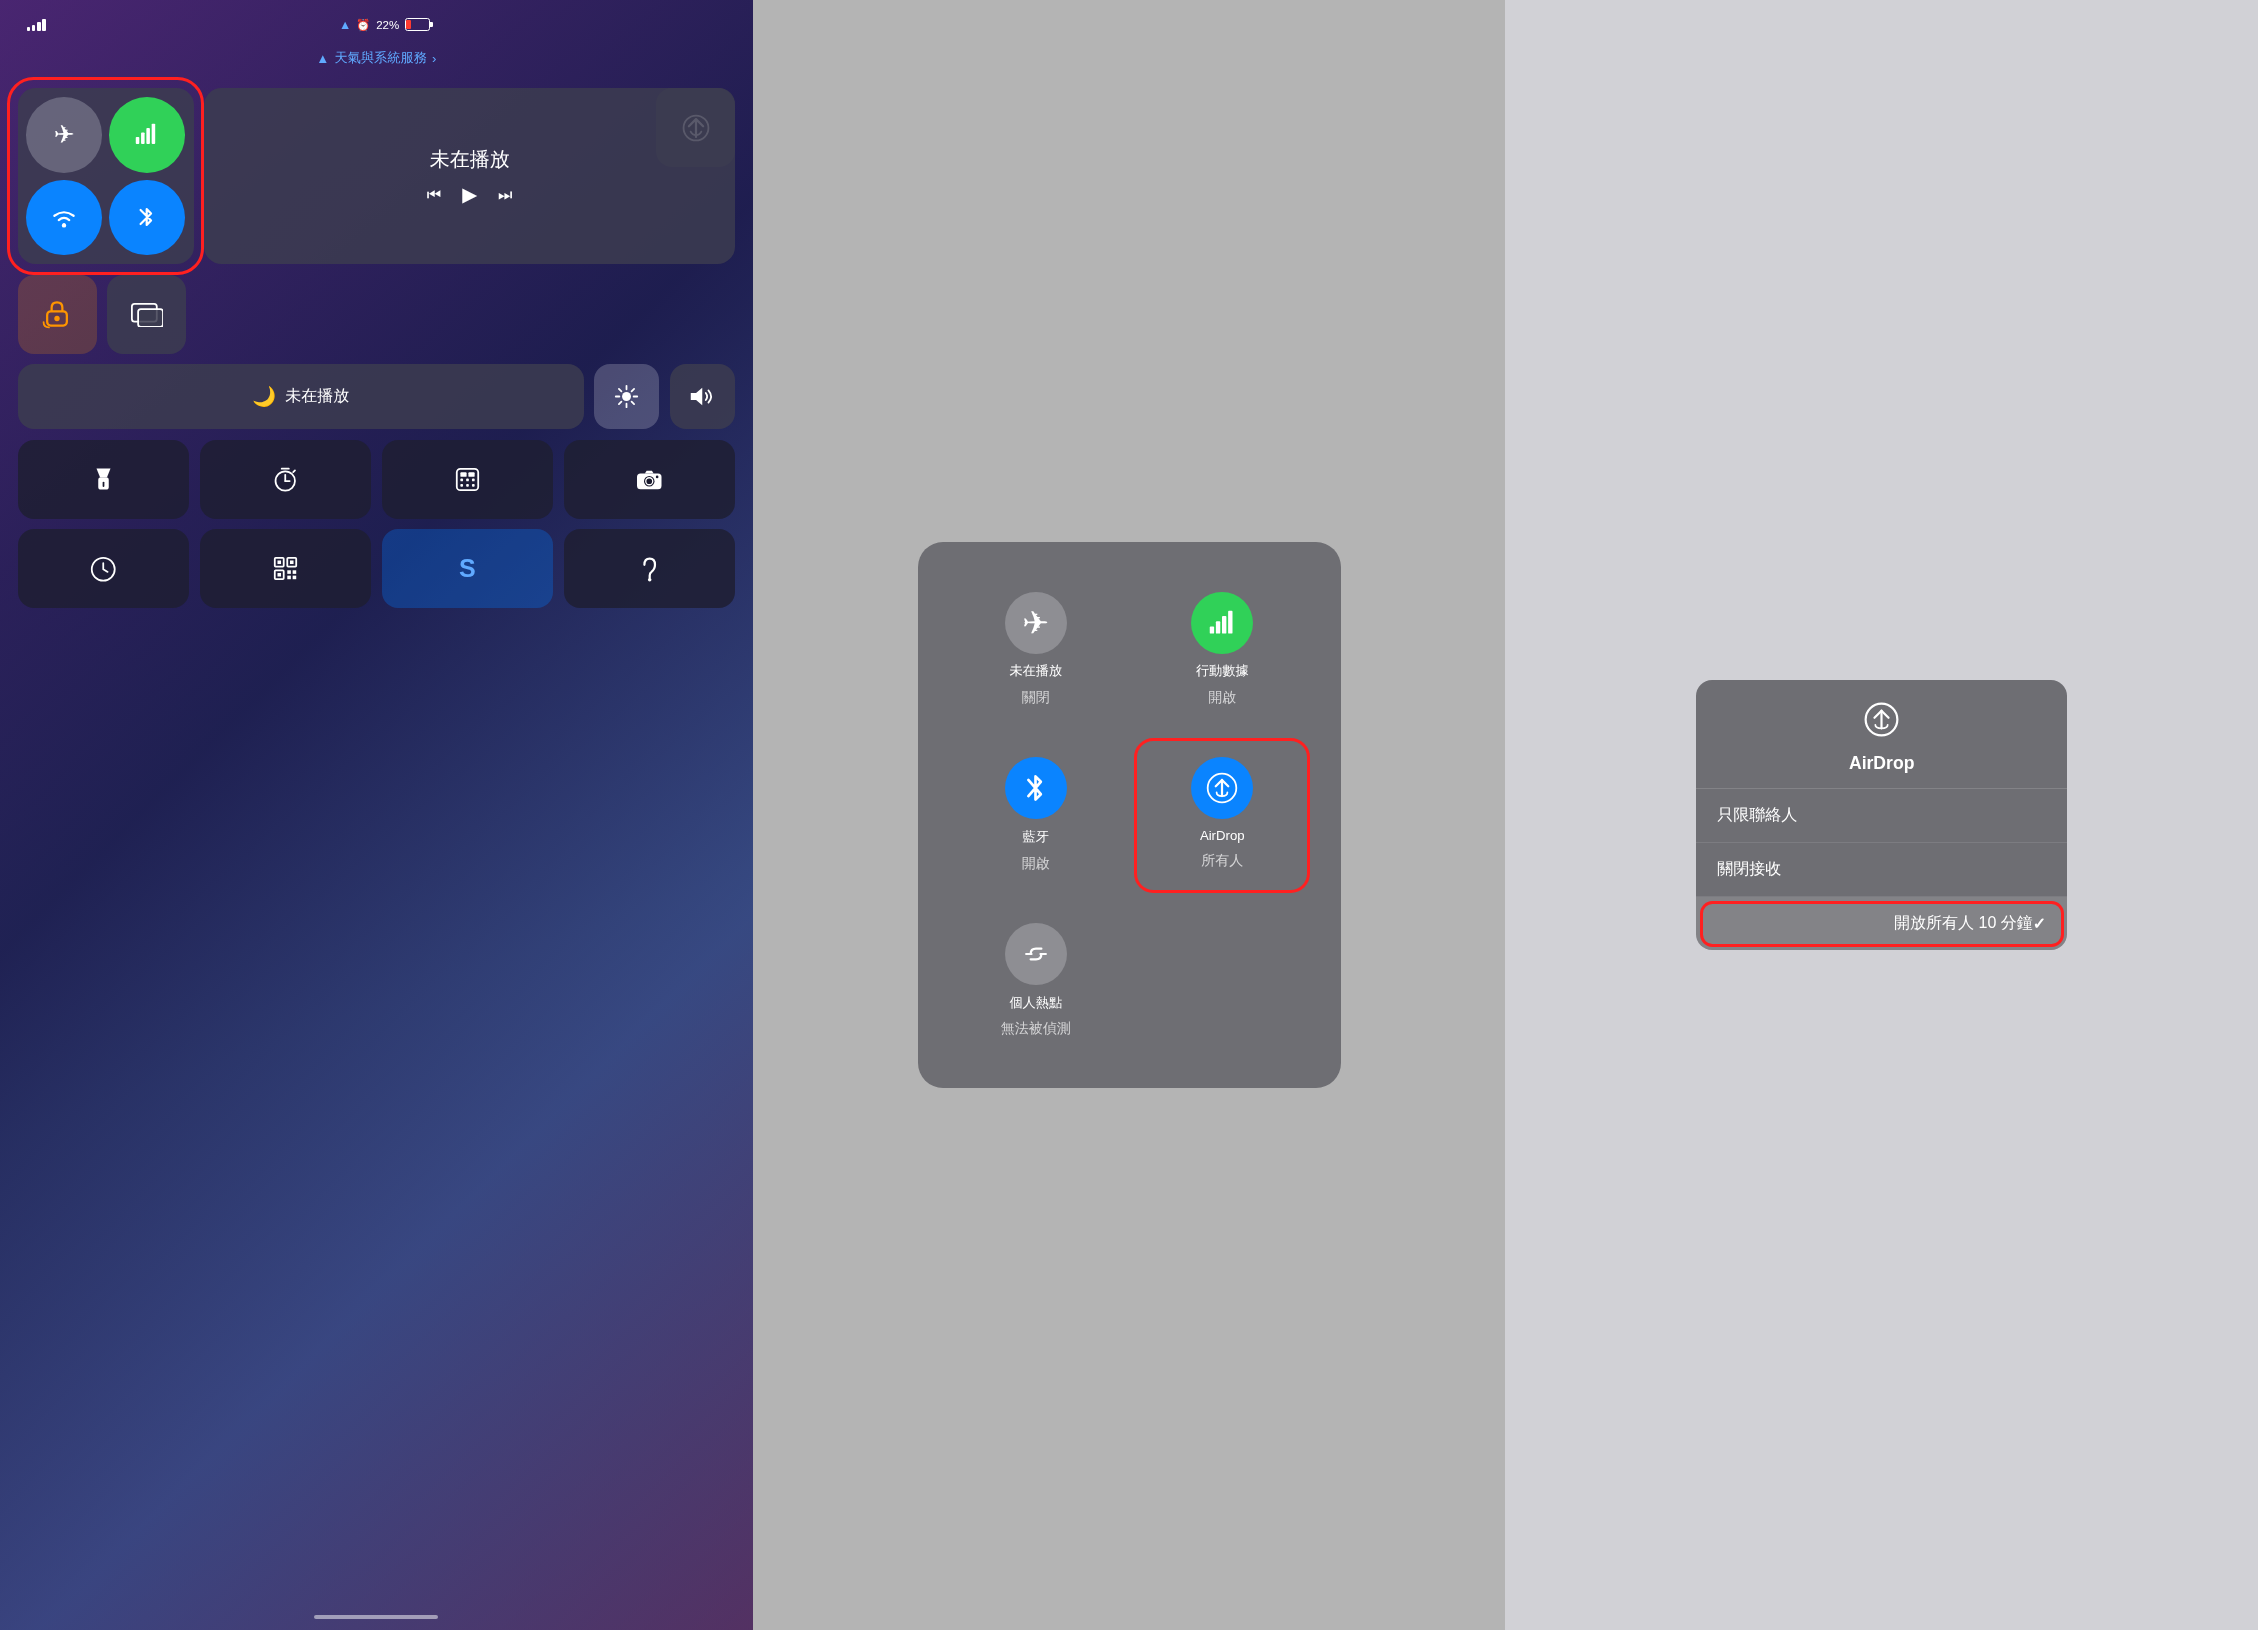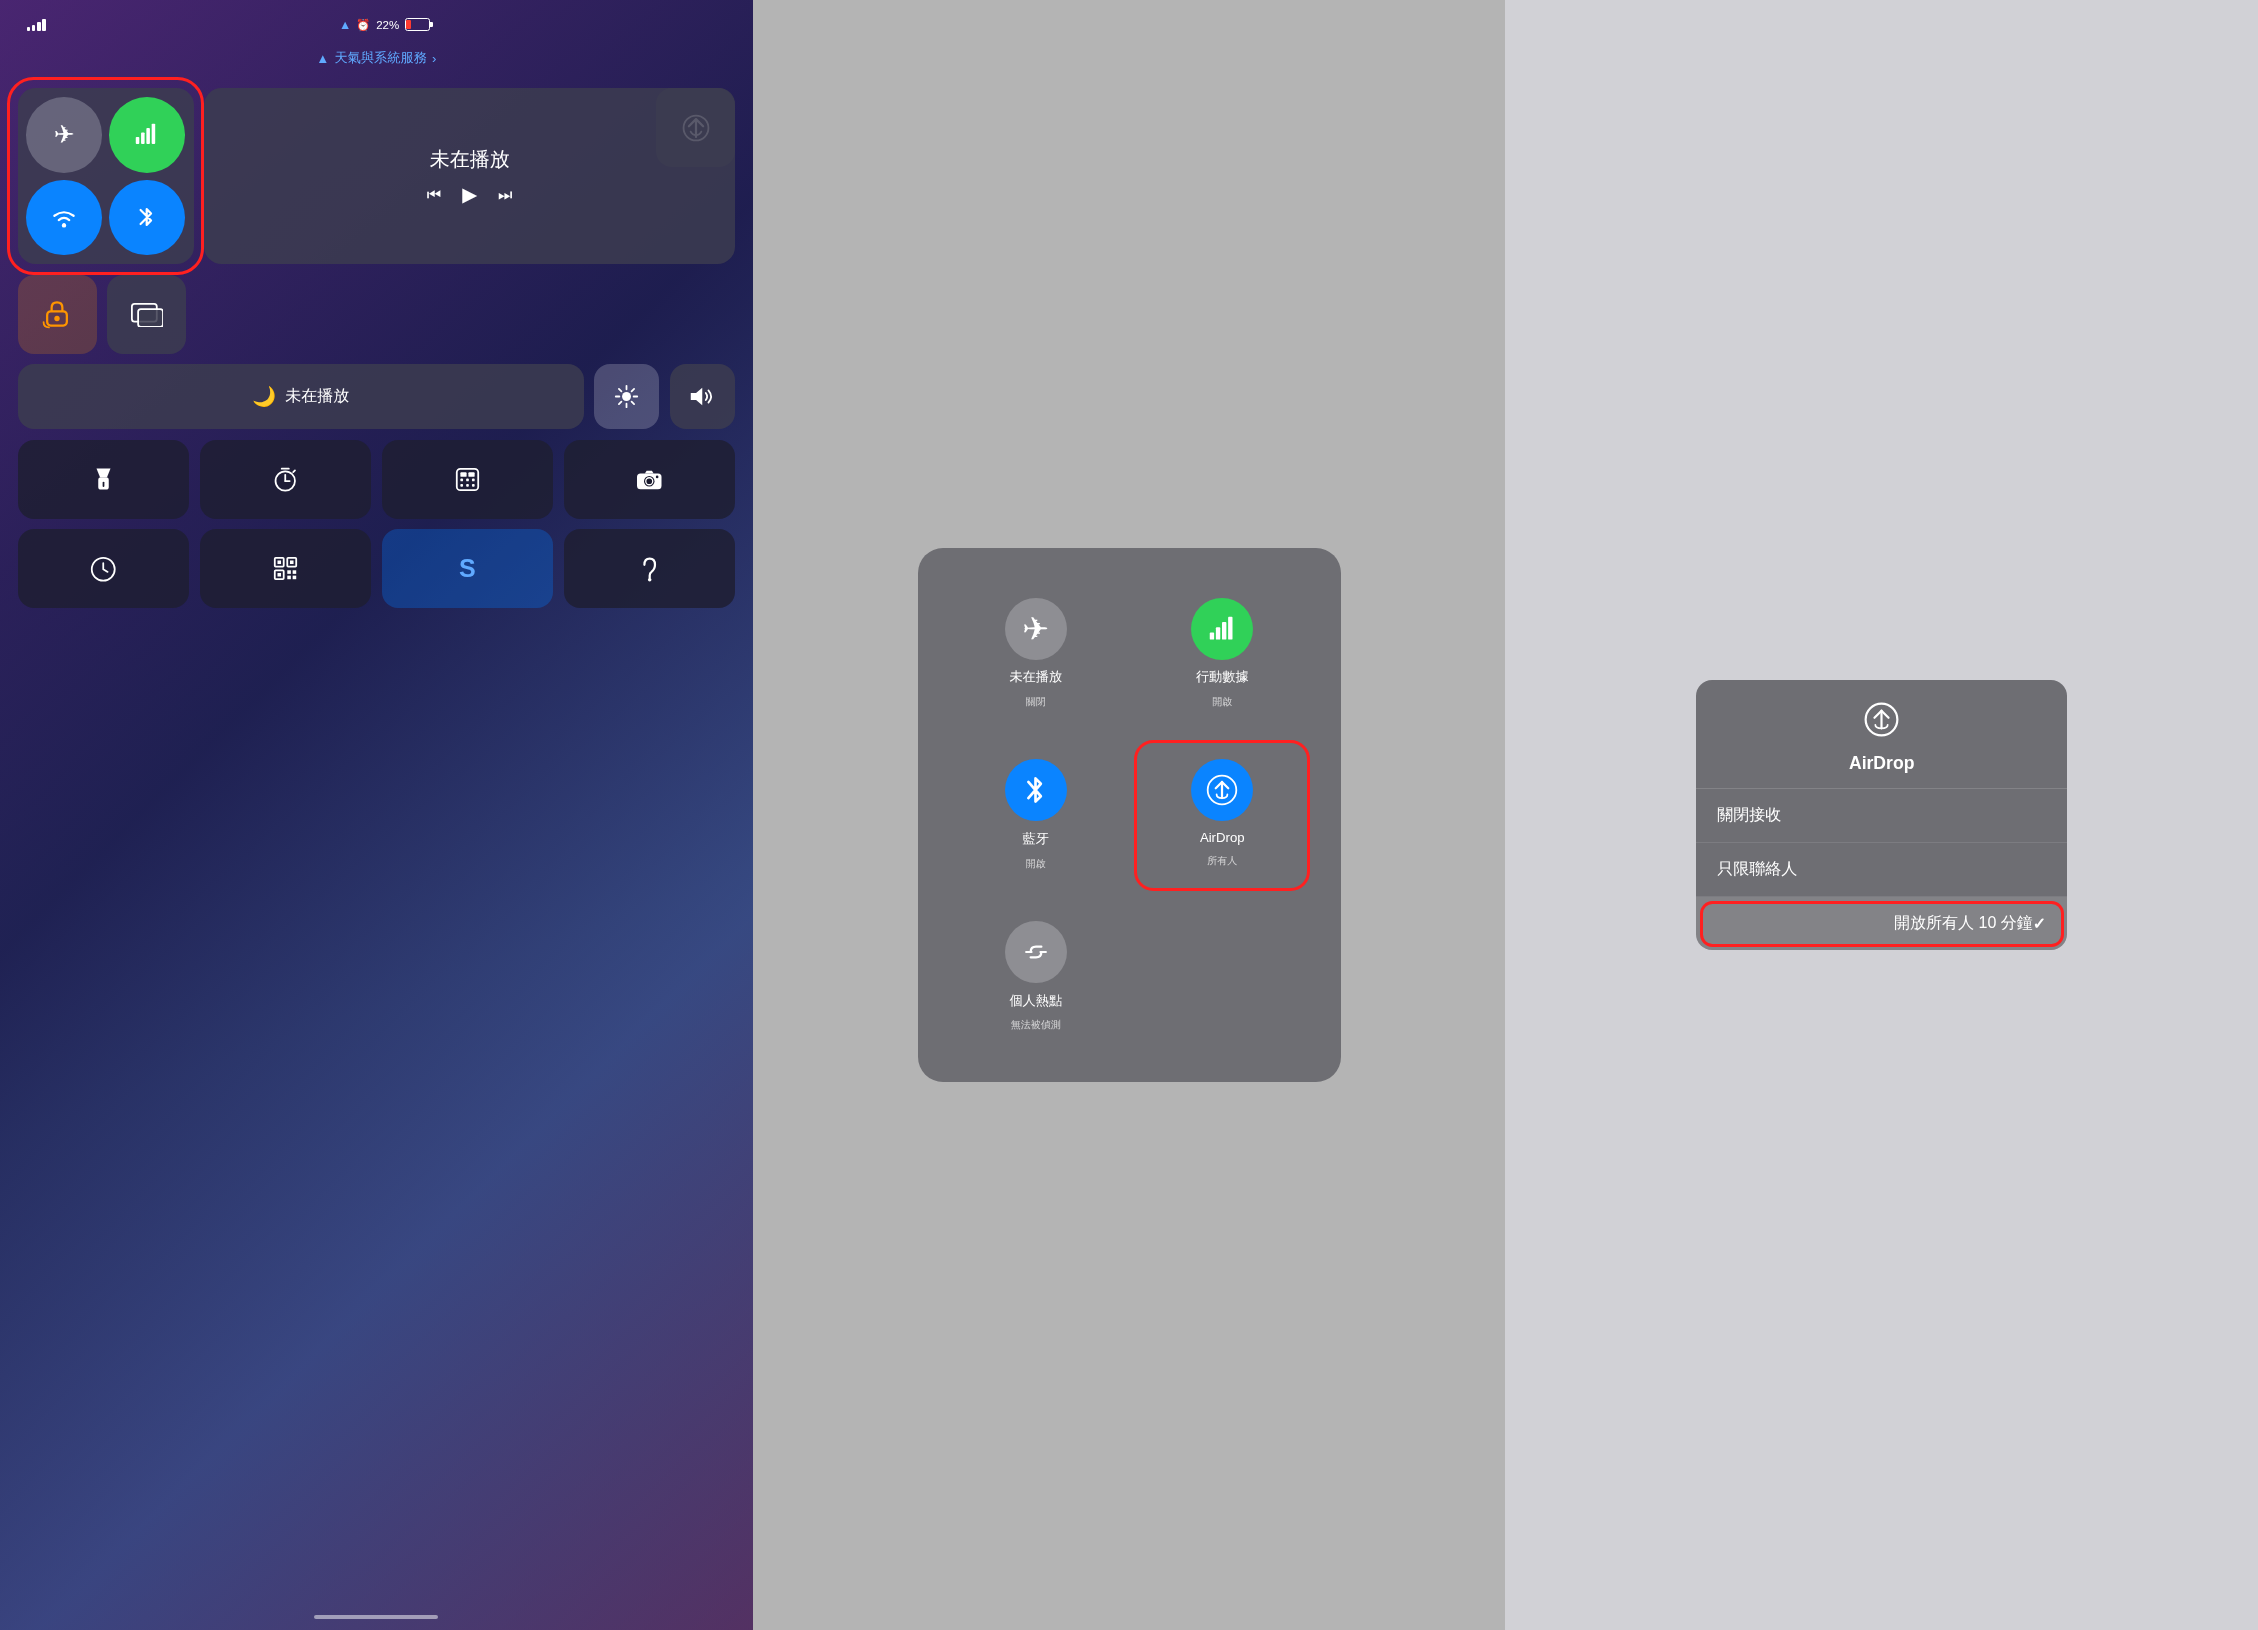--- a/index.html
+++ b/index.html
@@ -216,21 +216,21 @@
       display: flex; align-items: center; justify-content: center;
       font-size: 28px;
     }
     .exp-icon.gray { background: #8e8e93; color: white; }
     .exp-icon.green { background: #30d158; color: white; }
     .exp-icon.blue { background: #0a84ff; color: white; }
     .exp-icon.blue-airdrop { background: #0a84ff; color: white; }
     .exp-icon.gray-link { background: #8e8e93; color: white; }
 
     .exp-label { color: white; font-size: 13.2px; font-weight: 500; text-align: center; }
-    .exp-sublabel { color: rgba(255,255,255,0.7); font-size: 10px; text-align: right; }
+    .exp-sublabel { color: rgba(255,255,255,0.7); font-size: 14px; text-align: right; }
 
     
     .airdrop-cell-wrapper {
       position: relative;
     }
     .red-circle-airdrop {
       position: absolute;
       top: 5.3px; left: 5.3px; right: 5.3px; bottom: 5.3px;
       border: 3.5px solid #ff2020;
       border-radius: 19.4px;
@@ -578,25 +578,25 @@
           <circle cx="21" cy="21" r="18" stroke="white" stroke-width="2.5" fill="none"></circle>
           <path d="M21 11 L21 31" stroke="white" stroke-width="2.5" stroke-linecap="round"></path>
           <path d="M13 19 L21 11 L29 19" stroke="white" stroke-width="2.5" fill="none" stroke-linecap="round" stroke-linejoin="round"></path>
           <path d="M14 27 Q14 31 21 31 Q28 31 28 27" stroke="white" stroke-width="2" fill="none" stroke-linecap="round"></path>
         </svg>
       </div>
       <div class="airdrop-title">AirDrop</div>
     </div>
 
     <div class="airdrop-option">
+      <span>只限聯絡人</span>
+    </div>
+
+    <div class="airdrop-option">
       <span>關閉接收</span>
-    </div>
-
-    <div class="airdrop-option">
-      <span>只限聯絡人</span>
     </div>
 
     <div style="position:relative;">
       <div class="red-circle-option" style="top:3.5px;left:3.5px;right:3.5px;bottom:3.5px;"></div>
       <div class="airdrop-option highlighted">
         <span>開放所有人 10 分鐘</span>
         <span class="checkmark">✓</span>
       </div>
     </div>
   </div>

